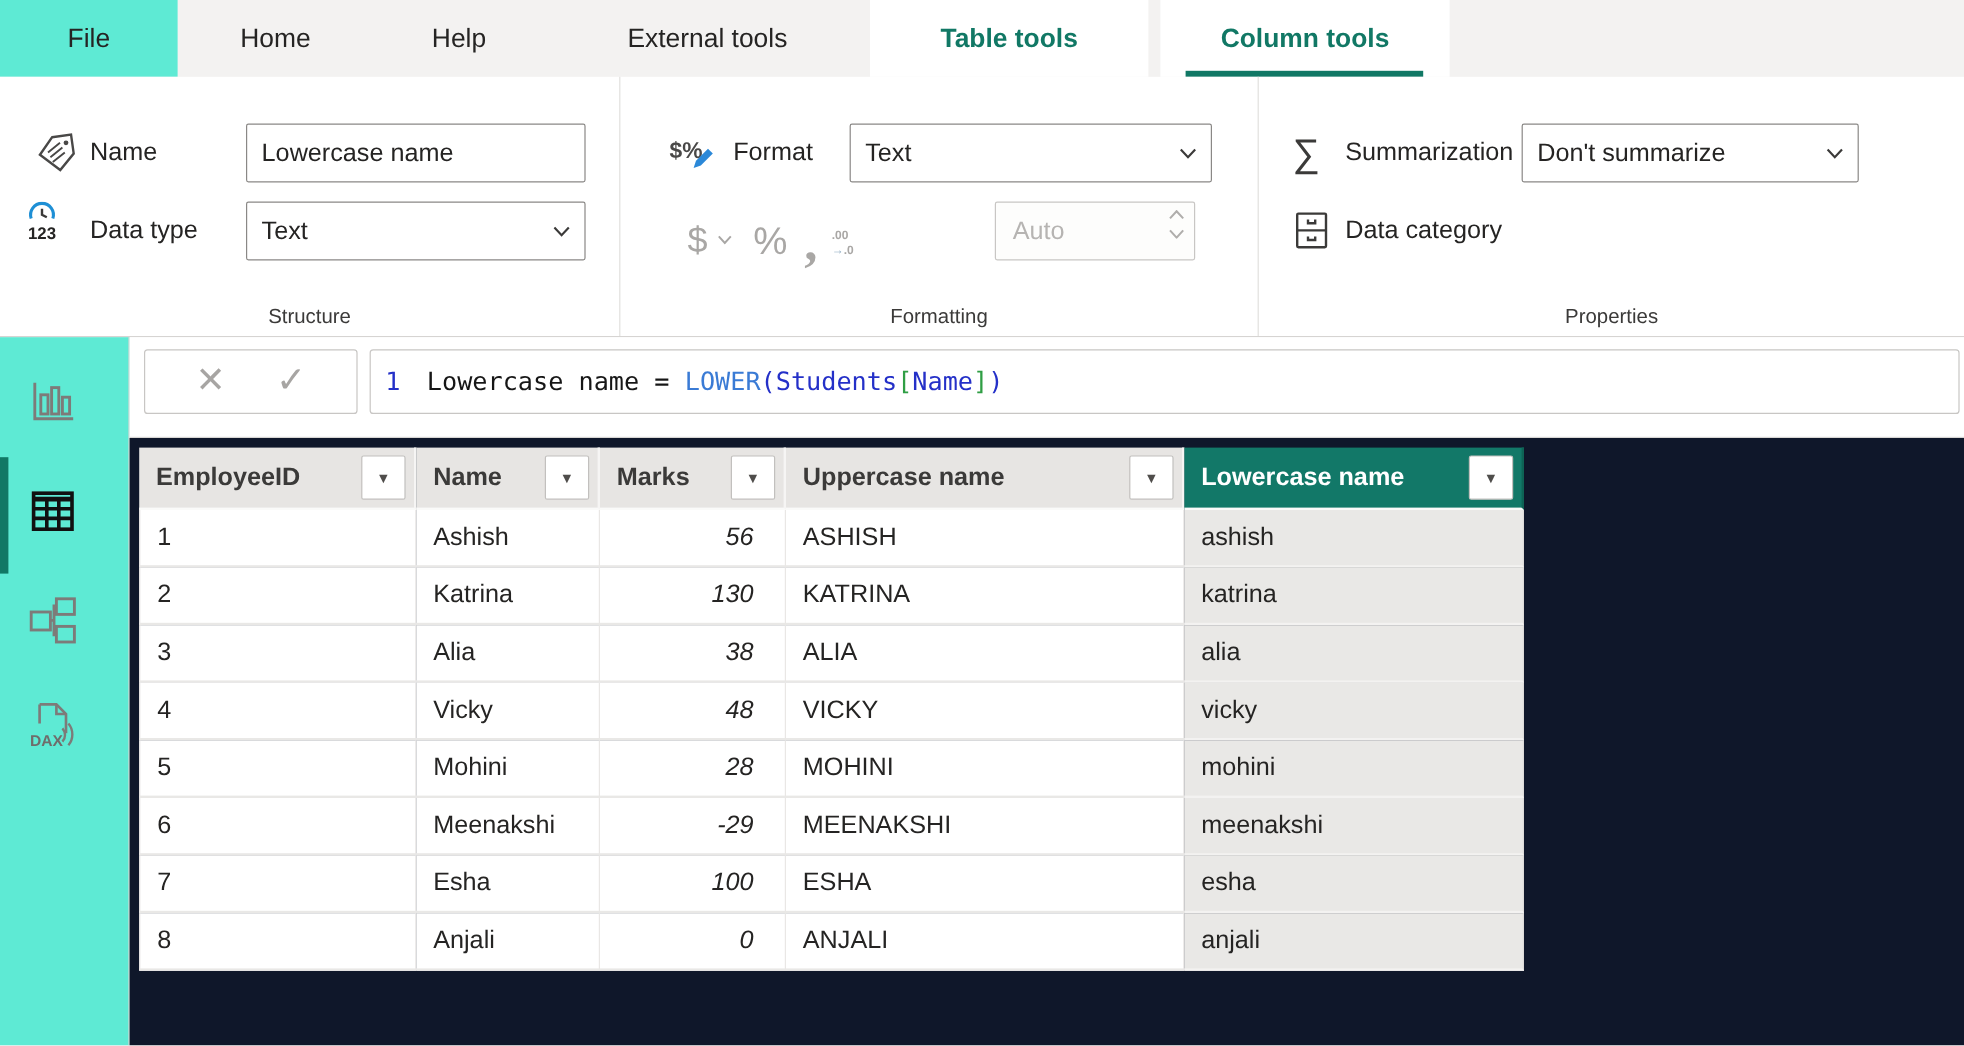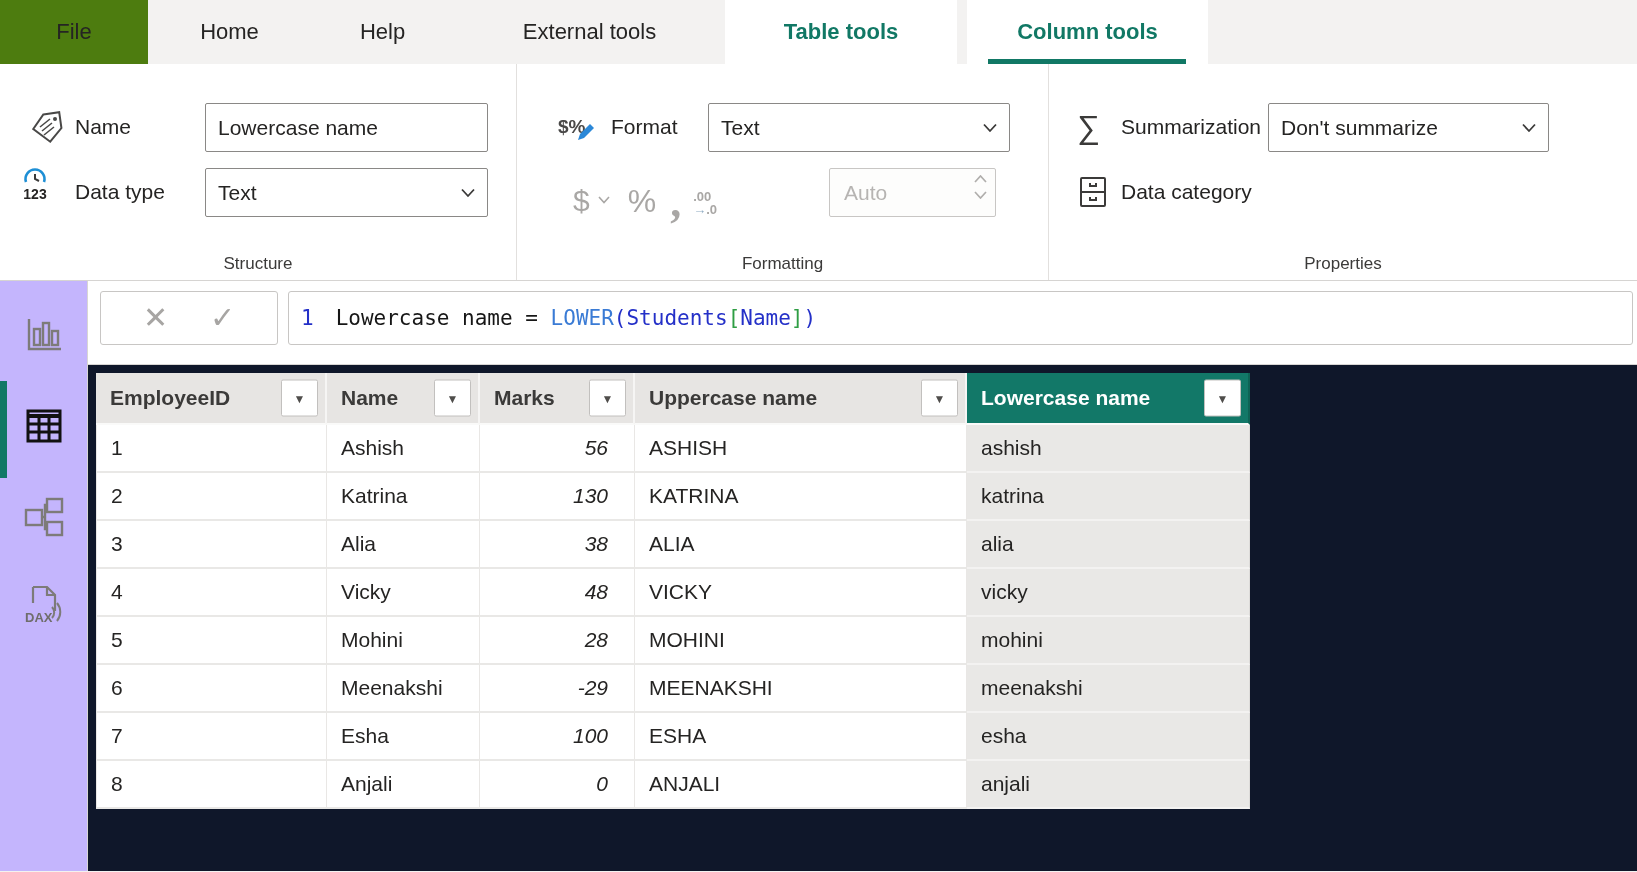--- a/index.html
+++ b/index.html
@@ -2,21 +2,21 @@
 <html><head>
 <meta charset="utf-8">
 <style>
   * { margin:0; padding:0; box-sizing:border-box; }
   html,body { width:1637px; height:872px; overflow:hidden;
     font-family:"Liberation Sans", sans-serif; background:#f3f2f1; }
 
   
   .tabbar { height:64px; background:#f3f2f1; display:flex; align-items:stretch; font-size:22px; color:#252423; }
   .tab { display:flex; align-items:center; justify-content:center; cursor:default; position:relative; }
-  .tab-file { width:148px; background:#4d7c0f; }
+  .tab-file { width:148px; background:#5eead4; }
   .tab-home { width:85px; margin-left:39px; }
   .tab-help { width:69px; margin-left:76px; }
   .tab-external { width:199px; margin-left:73px; }
   .tab-table { width:232px; margin-left:36px; background:#ffffff; color:#117865; font-weight:700; }
   .tab-column { width:241px; margin-left:10px; background:#ffffff; color:#117865; font-weight:700; }
   .tab-column::after { content:""; position:absolute; left:21px; right:22px; bottom:0; height:5px; background:#117865; }
 
   
   .ribbon { height:217px; background:#ffffff; border-bottom:1px solid #d6d4d2; display:flex; position:relative; }
   .rgroup { position:relative; height:100%; }
@@ -52,27 +52,27 @@
   .in-sum   { top:39px; left:219px; width:281px;text-align:center; }
   .f-cat    { top:104px; left:28px; }
   .lbl-cat  { position:absolute; top:104px; left:72px; height:48px; display:flex; align-items:center; }
   .in-cat   { top:104px; left:219px; width:281px; }
 
   .sigma { font-size:32px; color:#3b3a39; line-height:1; }
   .clocknum { font-size:14px; font-weight:700; color:#252423; margin-top:-6px; display:block; }
   .fmt-dollar { font-size:30px; line-height:30px; }
   .fmt-pct { font-size:32px; line-height:30px; margin-left:18px; }
   .fmt-comma { font-size:44px; line-height:26px; font-weight:700; margin-left:14px; font-family:"Liberation Serif", serif; }
-  .fmt-dec { margin-left:12px; font-size:13px; font-weight:700; line-height:13px; text-align:left; }
+  .fmt-dec { margin-left:12px; font-size:10px; font-weight:700; line-height:13px; text-align:left; }
   .fmt-dec .arr { color:#8fabc2; }
   .spin { position:absolute; right:8px; top:6px; display:flex; flex-direction:column; gap:8px; align-items:center; }
 
   
   .workspace { display:flex; height:590px; }
-  .rail { width:88px; background:#c4b5fd; border-right:1px solid #d8d6d4; position:relative; }
+  .rail { width:108px; background:#5eead4; border-right:1px solid #d8d6d4; position:relative; }
   .rail-item { position:absolute; left:0; width:88px; display:flex; justify-content:center; }
   .ri-report { top:36px; }
   .ri-data { top:125px; }
   .ri-model { top:215px; }
   .ri-dax { top:300px; }
   .rail-sel { position:absolute; left:0; top:100px; width:7px; height:97px; background:#117865; }
 
   .main { flex:1; display:flex; flex-direction:column; }
   .formula-row { height:84px; background:#ffffff; border-bottom:1px solid #d8d6d4; position:relative; }
   .fx-btns { position:absolute; left:12px; top:10px; width:178px; height:54px; border:1px solid #c8c6c4; border-radius:3px;

